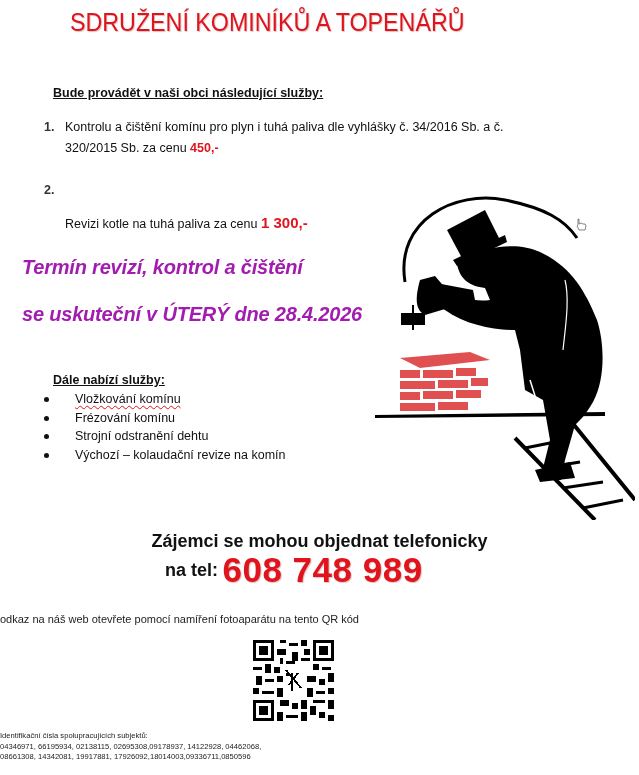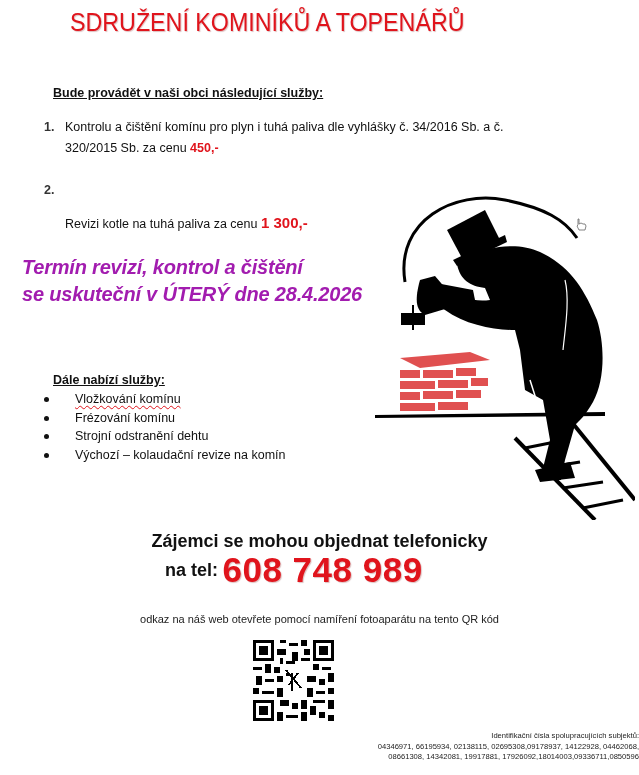--- a/index.html
+++ b/index.html
@@ -42,26 +42,26 @@
       position: absolute; left: 0; width: 639px; top: 515px; text-align: center;
       font-size: 18px; font-weight: bold; color: #111; margin-top: 16px;
     }
     .tel-row { position: absolute; left: 165px; top: 550px; white-space: nowrap; }
     .tel-label { font-size: 18px; font-weight: bold; color: #111; vertical-align: 6px; }
     .tel-num {
       font-size: 35px; font-weight: bold; color: #e0141c; letter-spacing: 0.5px;
       text-shadow: 1px 1px 1px rgba(120,0,0,0.25);
     }
     .qr-caption {
-      position: absolute; left: 0; width: 639px; top: 613px; text-align: center;
+      position: absolute; left: 0; width: 639px; top: 613px; 
       font-size: 11px; color: #222;
     }
     .qr { position: absolute; left: 250px; top: 637px; width: 87px; height: 87px; }
     .ids {
-      position: absolute; left: 0; width: 639px; top: 731px; text-align: right;
+      position: absolute; left: 0; width: 639px; top: 731px; text-align: left;
       font-size: 7.6px; line-height: 10.5px; color: #222;
     }
     .illustration { position: absolute; left: 365px; top: 180px; width: 270px; height: 340px; }
     .cursor { position: absolute; left: 574px; top: 218px; width: 14px; height: 14px; }
   </style>
 </head>
 <body>
 
 <div class="title">SDRUŽENÍ KOMINÍKŮ A TOPENÁŘŮ</div>
 
@@ -72,21 +72,21 @@
   <span class="txt" style="top:0;">Kontrolu a čištění komínu pro plyn i tuhá paliva dle vyhlášky č. 34/2016 Sb. a č.</span>
   <span class="txt" style="top:21px;"><span>320/2015 Sb. za cenu </span><span class="price">450,-</span></span>
 </div>
 
 <div class="numlist" style="top:180px;">
   <span class="num">2.</span>
   <span class="txt" style="top:0;margin-top:32px;"><span>Revizi kotle na tuhá paliva za cenu </span><span class="price price-big">1 300,-</span></span>
 </div>
 
 <div class="termin" style="top:256px;">Termín revizí, kontrol a čištění</div>
-<div class="termin" style="top:283px;">se uskuteční v ÚTERÝ dne 28.4.2026</div>
+<div class="termin" style="top:303px;">se uskuteční v ÚTERÝ dne 28.4.2026</div>
 
 <div class="section-heading" style="top:373px;">Dále nabízí služby:</div>
 
 <div class="bullets">
   <div class="row">
       <span class="dot"></span>
       <span class="lbl"><span class="spell">Vložkování komínu</span></span>
     </div>
   <div class="row">
       <span class="dot"></span>

